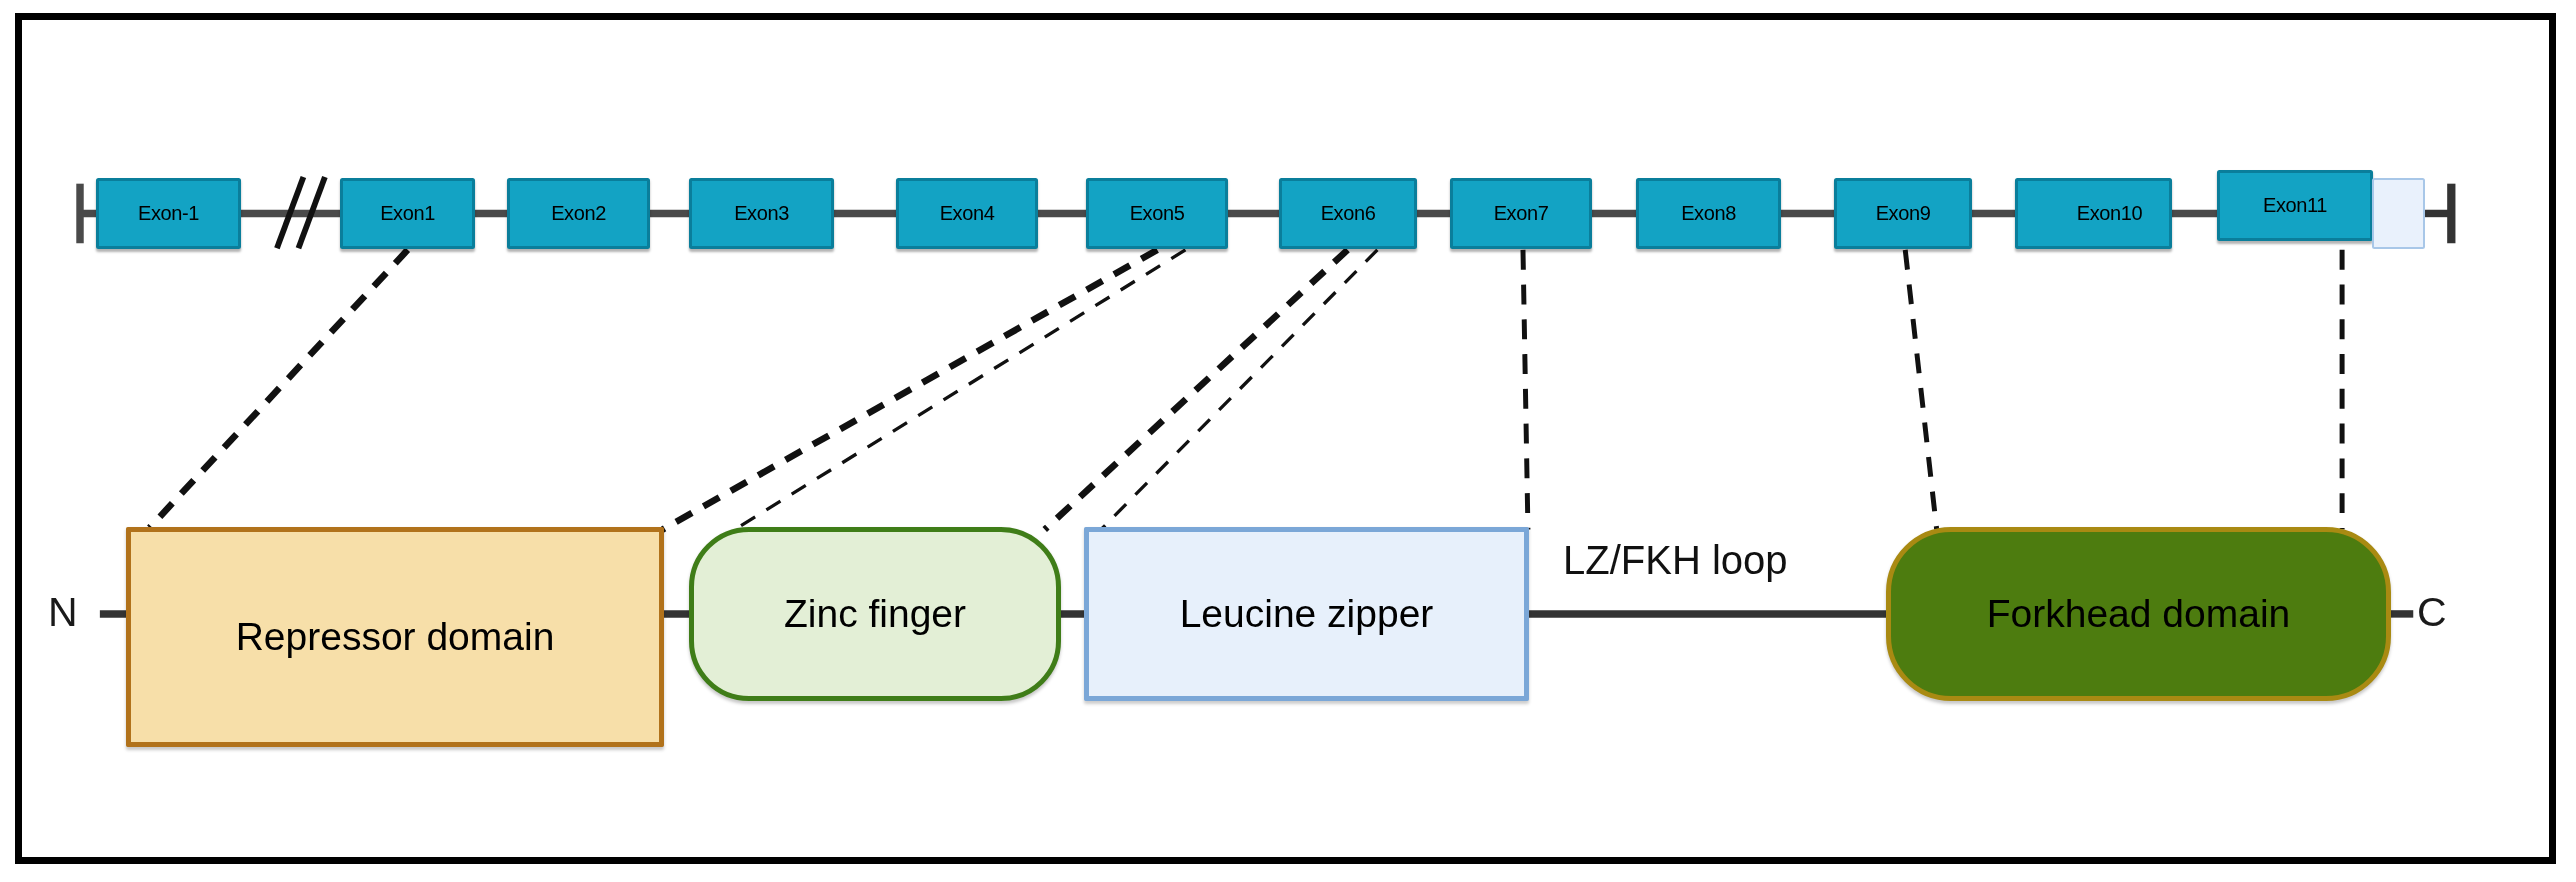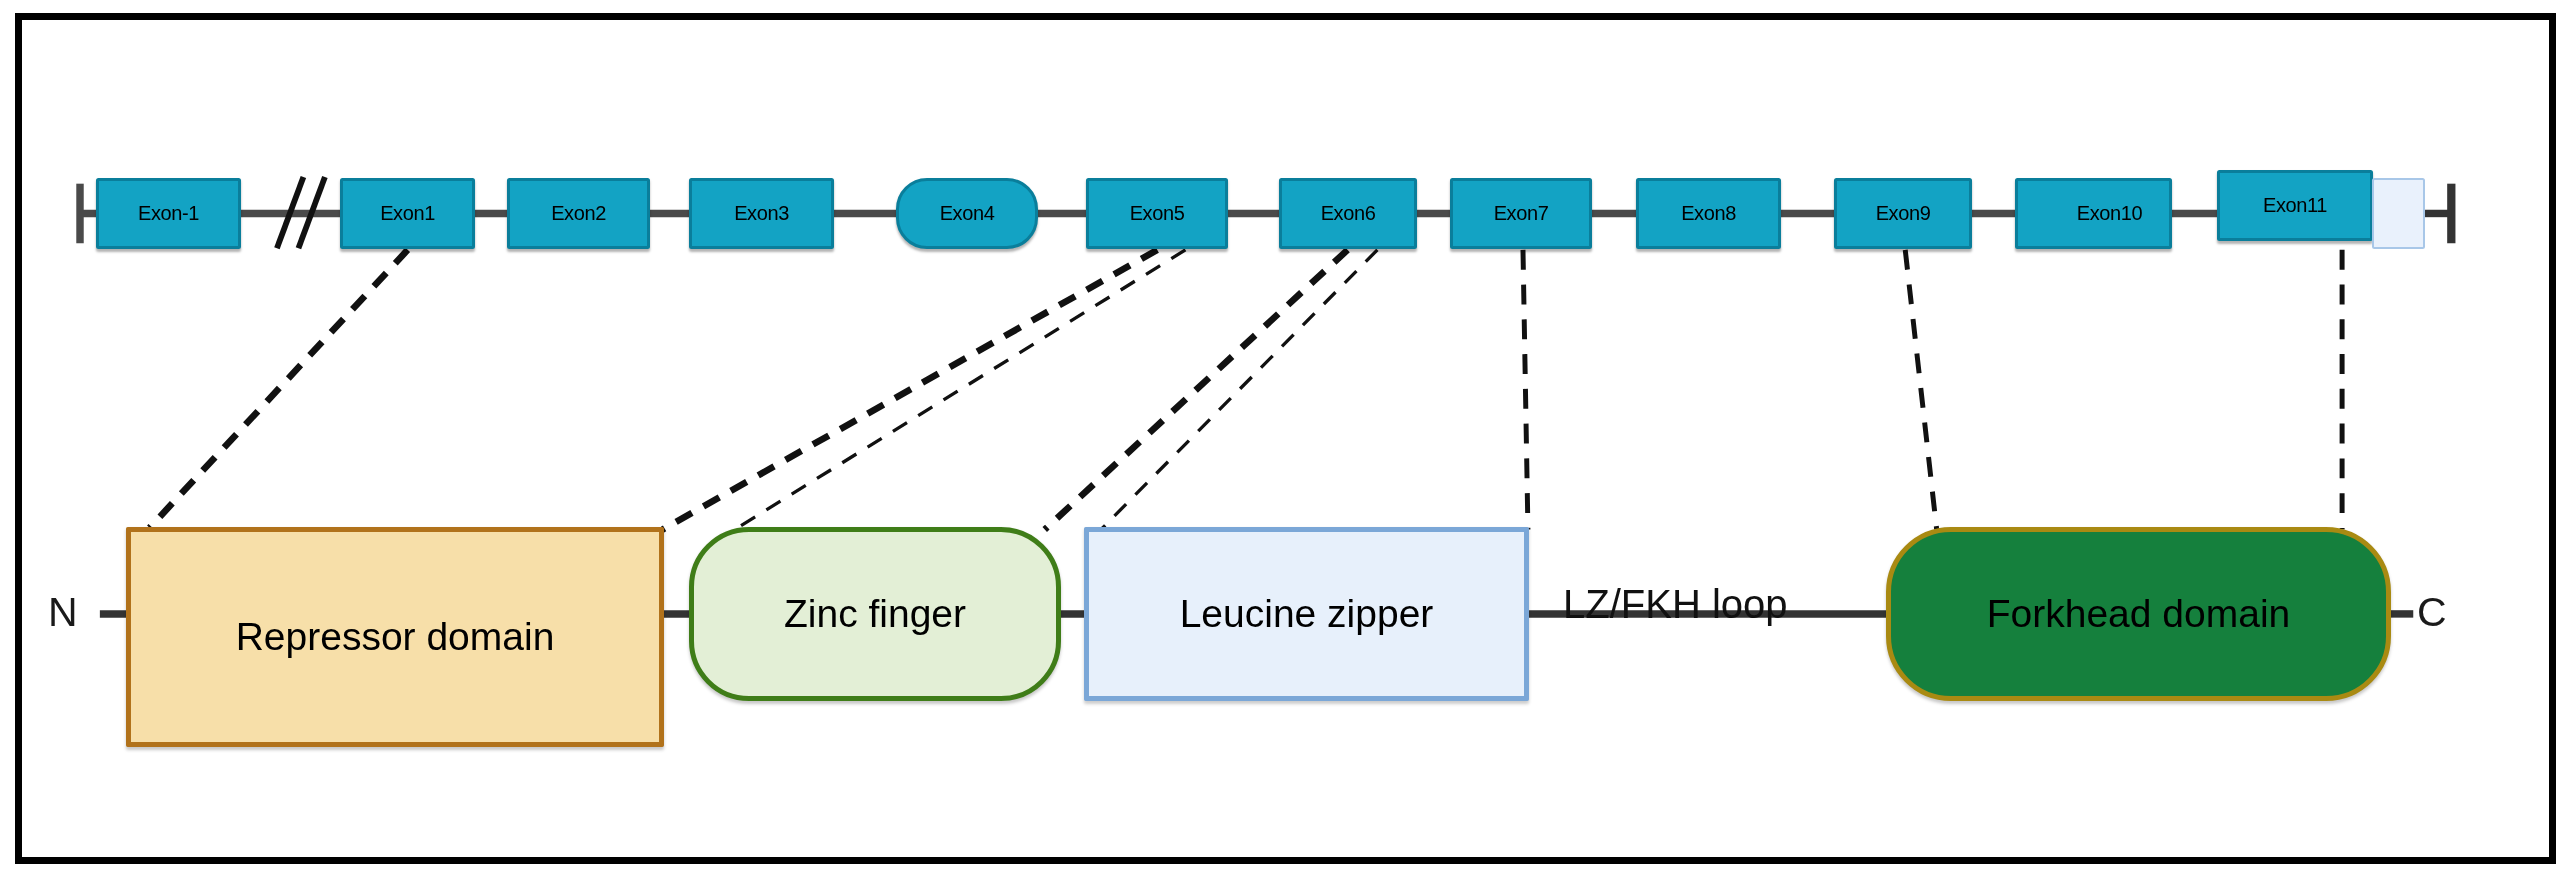--- a/index.html
+++ b/index.html
@@ -83,21 +83,21 @@
     border-radius:60px;
     box-shadow:0 2.5px 3.3px rgba(0,0,0,.22);
   }
   .d-leucine{
     background:#E7F0FB;
     border:5px solid #7BA7D7;
     border-radius:1.7px;
     box-shadow:0 2.5px 3.3px rgba(0,0,0,.20);
   }
   .d-forkhead{
-    background:#15803d;
+    background:#4d7c0f;
     border:5.8px solid #A98A12;
     border-radius:65px;
     box-shadow:0 2.5px 3.3px rgba(0,0,0,.22);
   }
 
   .term-label{
     position:absolute;
     font-size:41px;
     color:#1a1a1a;
     font-family:"Liberation Sans",sans-serif;
@@ -154,21 +154,21 @@
     <line x1="1272" y1="742" x2="1318" y2="742" stroke="#333333" stroke-width="9"></line>
     <line x1="1846" y1="742" x2="2290" y2="742" stroke="#333333" stroke-width="9"></line>
     <line x1="2884" y1="742" x2="2916" y2="742" stroke="#333333" stroke-width="9"></line>
   </svg>
 
   <div>
     <div class="exon-box" style="left:96px;top:178px;width:145px;">Exon-1</div>
     <div class="exon-box" style="left:340px;top:178px;width:135px;">Exon1</div>
     <div class="exon-box" style="left:507px;top:178px;width:143px;">Exon2</div>
     <div class="exon-box" style="left:689px;top:178px;width:145px;">Exon3</div>
-    <div class="exon-box" style="left:896px;top:178px;width:142px;border-radius:31px;">Exon4</div>
+    <div class="exon-box" style="left:896px;top:178px;width:142px;">Exon4</div>
     <div class="exon-box" style="left:1086px;top:178px;width:142px;">Exon5</div>
     <div class="exon-box" style="left:1279px;top:178px;width:138px;">Exon6</div>
     <div class="exon-box" style="left:1450px;top:178px;width:142px;">Exon7</div>
     <div class="exon-box" style="left:1636px;top:178px;width:145px;">Exon8</div>
     <div class="exon-box" style="left:1834px;top:178px;width:138px;">Exon9</div>
     <div class="exon-box" style="left:2015px;top:178px;width:157px;padding-left:32px;">Exon10</div>
     <div class="exon-box" style="left:2217px;top:170px;width:156px;">Exon11</div>
 
     <div class="utr-box" style="left:2372px;top:178px;width:53px;"></div>
   </div>
@@ -176,21 +176,21 @@
   <div>
 
     <span class="term-label" style="left:48px;top:589px;">N</span>
 
     <div class="domain d-repressor" style="left:126px;top:527px;width:538px;height:220px;">Repressor domain</div>
 
     <div class="domain d-zinc" style="left:689px;top:527px;width:372px;height:174px;">Zinc finger</div>
 
     <div class="domain d-leucine" style="left:1084px;top:527px;width:445px;height:174px;">Leucine zipper</div>
 
-    <span class="loop-label" style="left:1563px;top:538px;margin-top:44px;">LZ/FKH loop</span>
+    <span class="loop-label" style="left:1563px;top:538px;">LZ/FKH loop</span>
 
     <div class="domain d-forkhead" style="left:1886px;top:527px;width:505px;height:174px;">Forkhead domain</div>
 
     <span class="term-label" style="left:2417px;top:589px;">C</span>
   </div>
 
 </div>
 
 
 </body></html>

